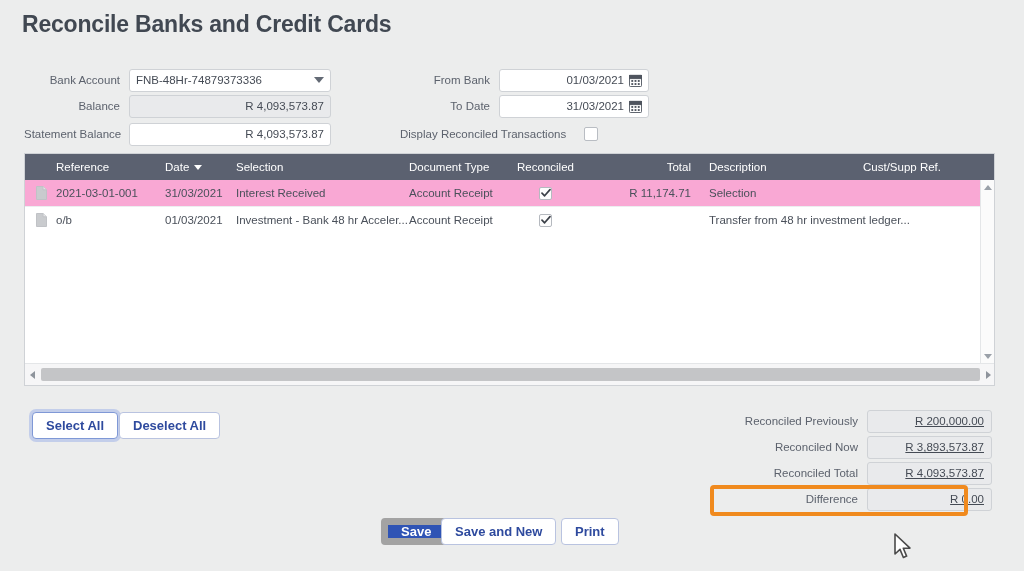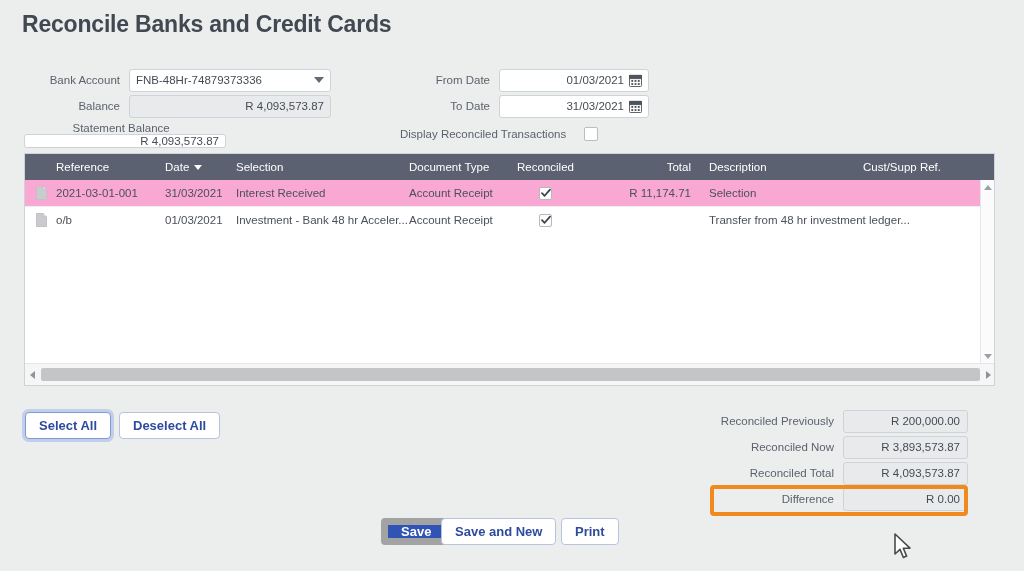--- a/index.html
+++ b/index.html
@@ -71,21 +71,21 @@
     border-radius: 2px;
     background: #fff;
     display: inline-flex;
     align-items: center;
     justify-content: center;
   }
 
   
   #r-bank       { left: 24px;  top: 0px;  }
   #r-balance    { left: 24px;  top: 26px; }
-  #r-stbalance  { left: 24px;  top: 54px; flex-direction: column; }
+  #r-stbalance  { left: 24px;  top: 54px; }
   #r-from       { left: 400px; top: 0px;  }
   #r-to         { left: 400px; top: 26px; }
   #r-display    { left: 400px; top: 54px; }
 
   #r-bank .field-label, #r-balance .field-label, #r-stbalance .field-label { width: 96px; }
   #r-bank .field-box      { width: 202px; }
   #r-balance .field-box   { width: 202px; }
   #r-stbalance .field-box { width: 202px; }
 
   #r-from .field-label, #r-to .field-label { width: 90px; }
@@ -235,21 +235,21 @@
   .btn-outline.focused {
     box-shadow: 0 0 0 3px rgba(120,150,230,0.35);
     border-color: #7f98d6;
   }
   .btn-primary {
     border: 7px solid #a3a3a3;
     background: #2f54b5;
     color: #ffffff;
   }
 
-  #select-all    { position: absolute; left: 25px;  top: 412px; }
+  #select-all    { position: absolute; left: 32px;  top: 412px; }
   #deselect-all  { position: absolute; left: 119px; top: 412px; }
 
   #save-btn      { position: absolute; left: 381px; top: 518px; }
   #savenew-btn   { position: absolute; left: 441px; top: 518px; }
   #print-btn     { position: absolute; left: 561px; top: 518px; }
 
   
   #totals { position: absolute; left: 600px; top: 408px; width: 400px; }
   .tot-row { position: relative; height: 26px; display: flex; align-items: center; justify-content: flex-end; }
   .tot-label {
@@ -264,21 +264,22 @@
     height: 23px;
     border: 1px solid #cfd2d6;
     border-radius: 3px;
     background: #e9eaec;
     display: flex;
     align-items: center;
     justify-content: flex-end;
     padding: 0 7px;
     font-size: 11.5px;
     color: #454b55;
-    margin-right: 32px;
+    margin-right: 8px;
+    text-decoration: underline;
   }
   #difference-highlight {
     position: absolute;
     left: 710px; top: 485px;
     width: 258px; height: 31px;
     border: 4px solid #f08a1e;
     border-radius: 4px;
     box-sizing: border-box;
     pointer-events: none;
   }
@@ -309,21 +310,21 @@
   </div>
 
   <div class="field-row" id="r-stbalance">
     <div class="field-label">Statement Balance</div>
     <div class="field-box">
       <span class="val right">R 4,093,573.87</span>
     </div>
   </div>
 
   <div class="field-row" id="r-from">
-    <div class="field-label">From Date</div>
+    <div class="field-label">From Bank</div>
     <div class="field-box">
       <span class="val right">01/03/2021</span>
       <svg class="cal-icon" viewBox="0 0 14 14">
         <rect x="0.5" y="1.5" width="13" height="12" rx="1" fill="#fff" stroke="#4e545e"></rect>
         <rect x="0.5" y="1.5" width="13" height="3.5" fill="#4e545e" stroke="#4e545e"></rect>
         <rect x="2.5" y="6.5" width="2" height="2" fill="#4e545e"></rect>
         <rect x="6" y="6.5" width="2" height="2" fill="#4e545e"></rect>
         <rect x="9.5" y="6.5" width="2" height="2" fill="#4e545e"></rect>
         <rect x="2.5" y="9.8" width="2" height="2" fill="#4e545e"></rect>
         <rect x="6" y="9.8" width="2" height="2" fill="#4e545e"></rect>

